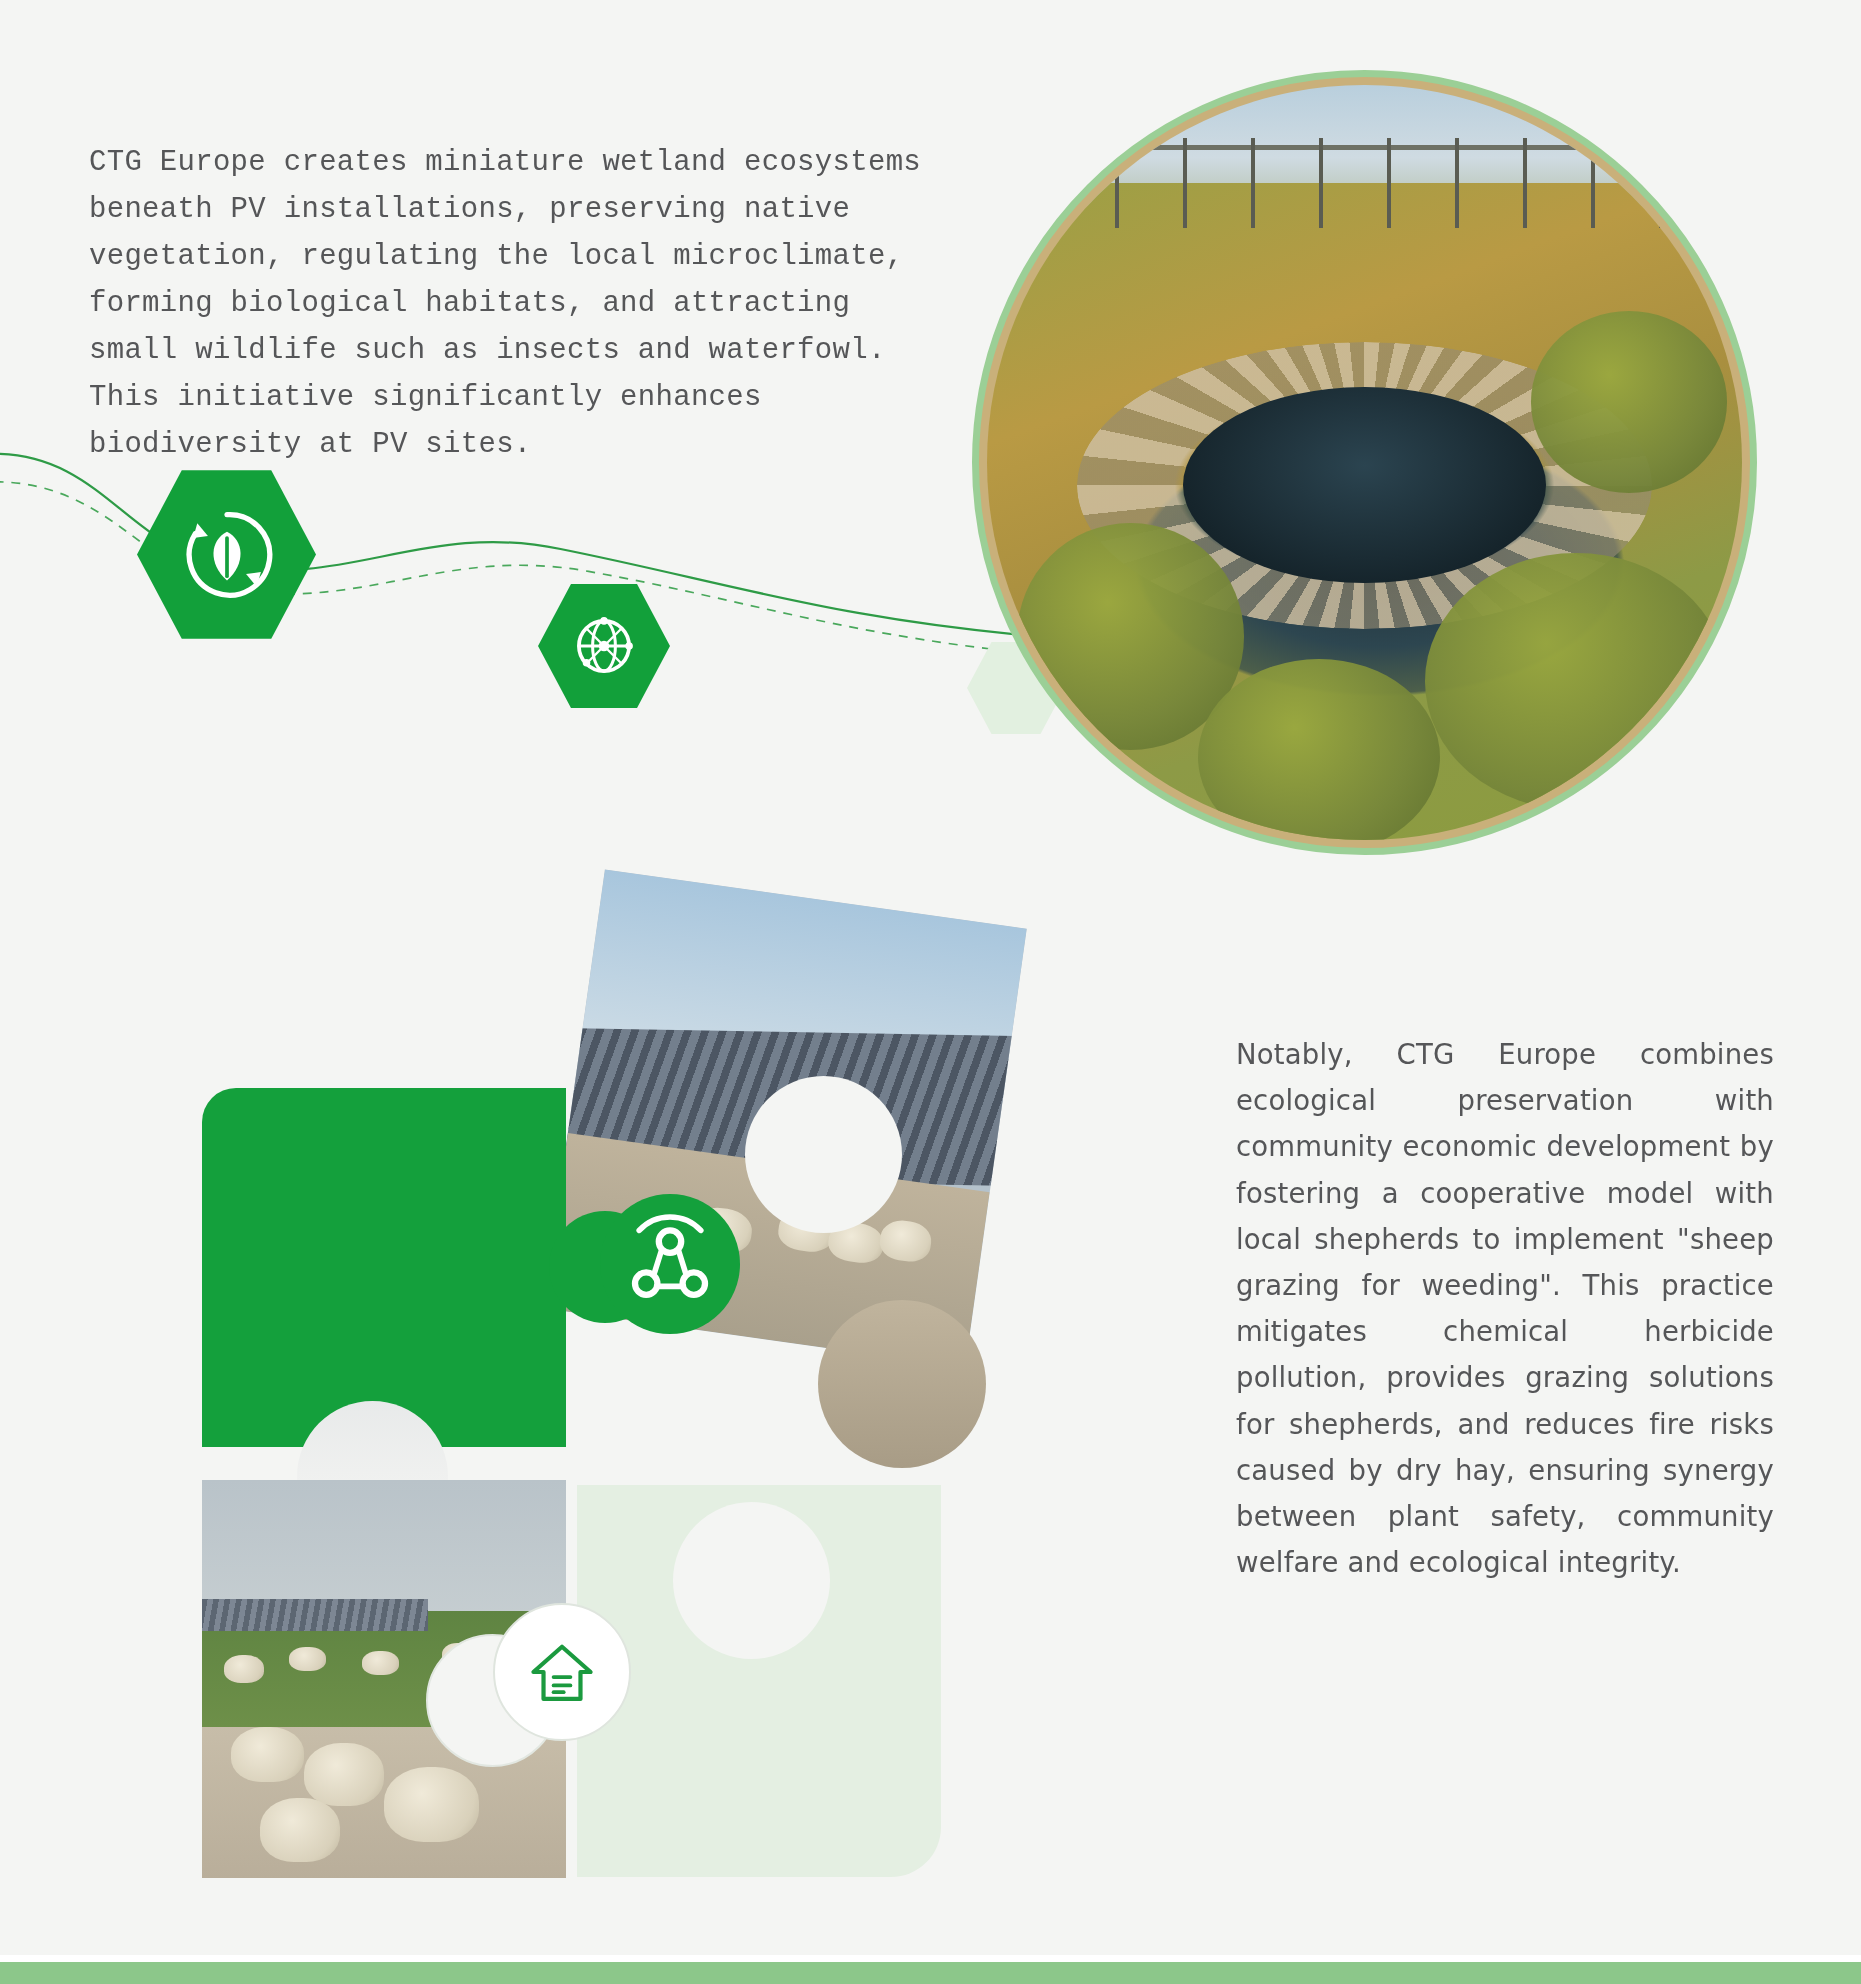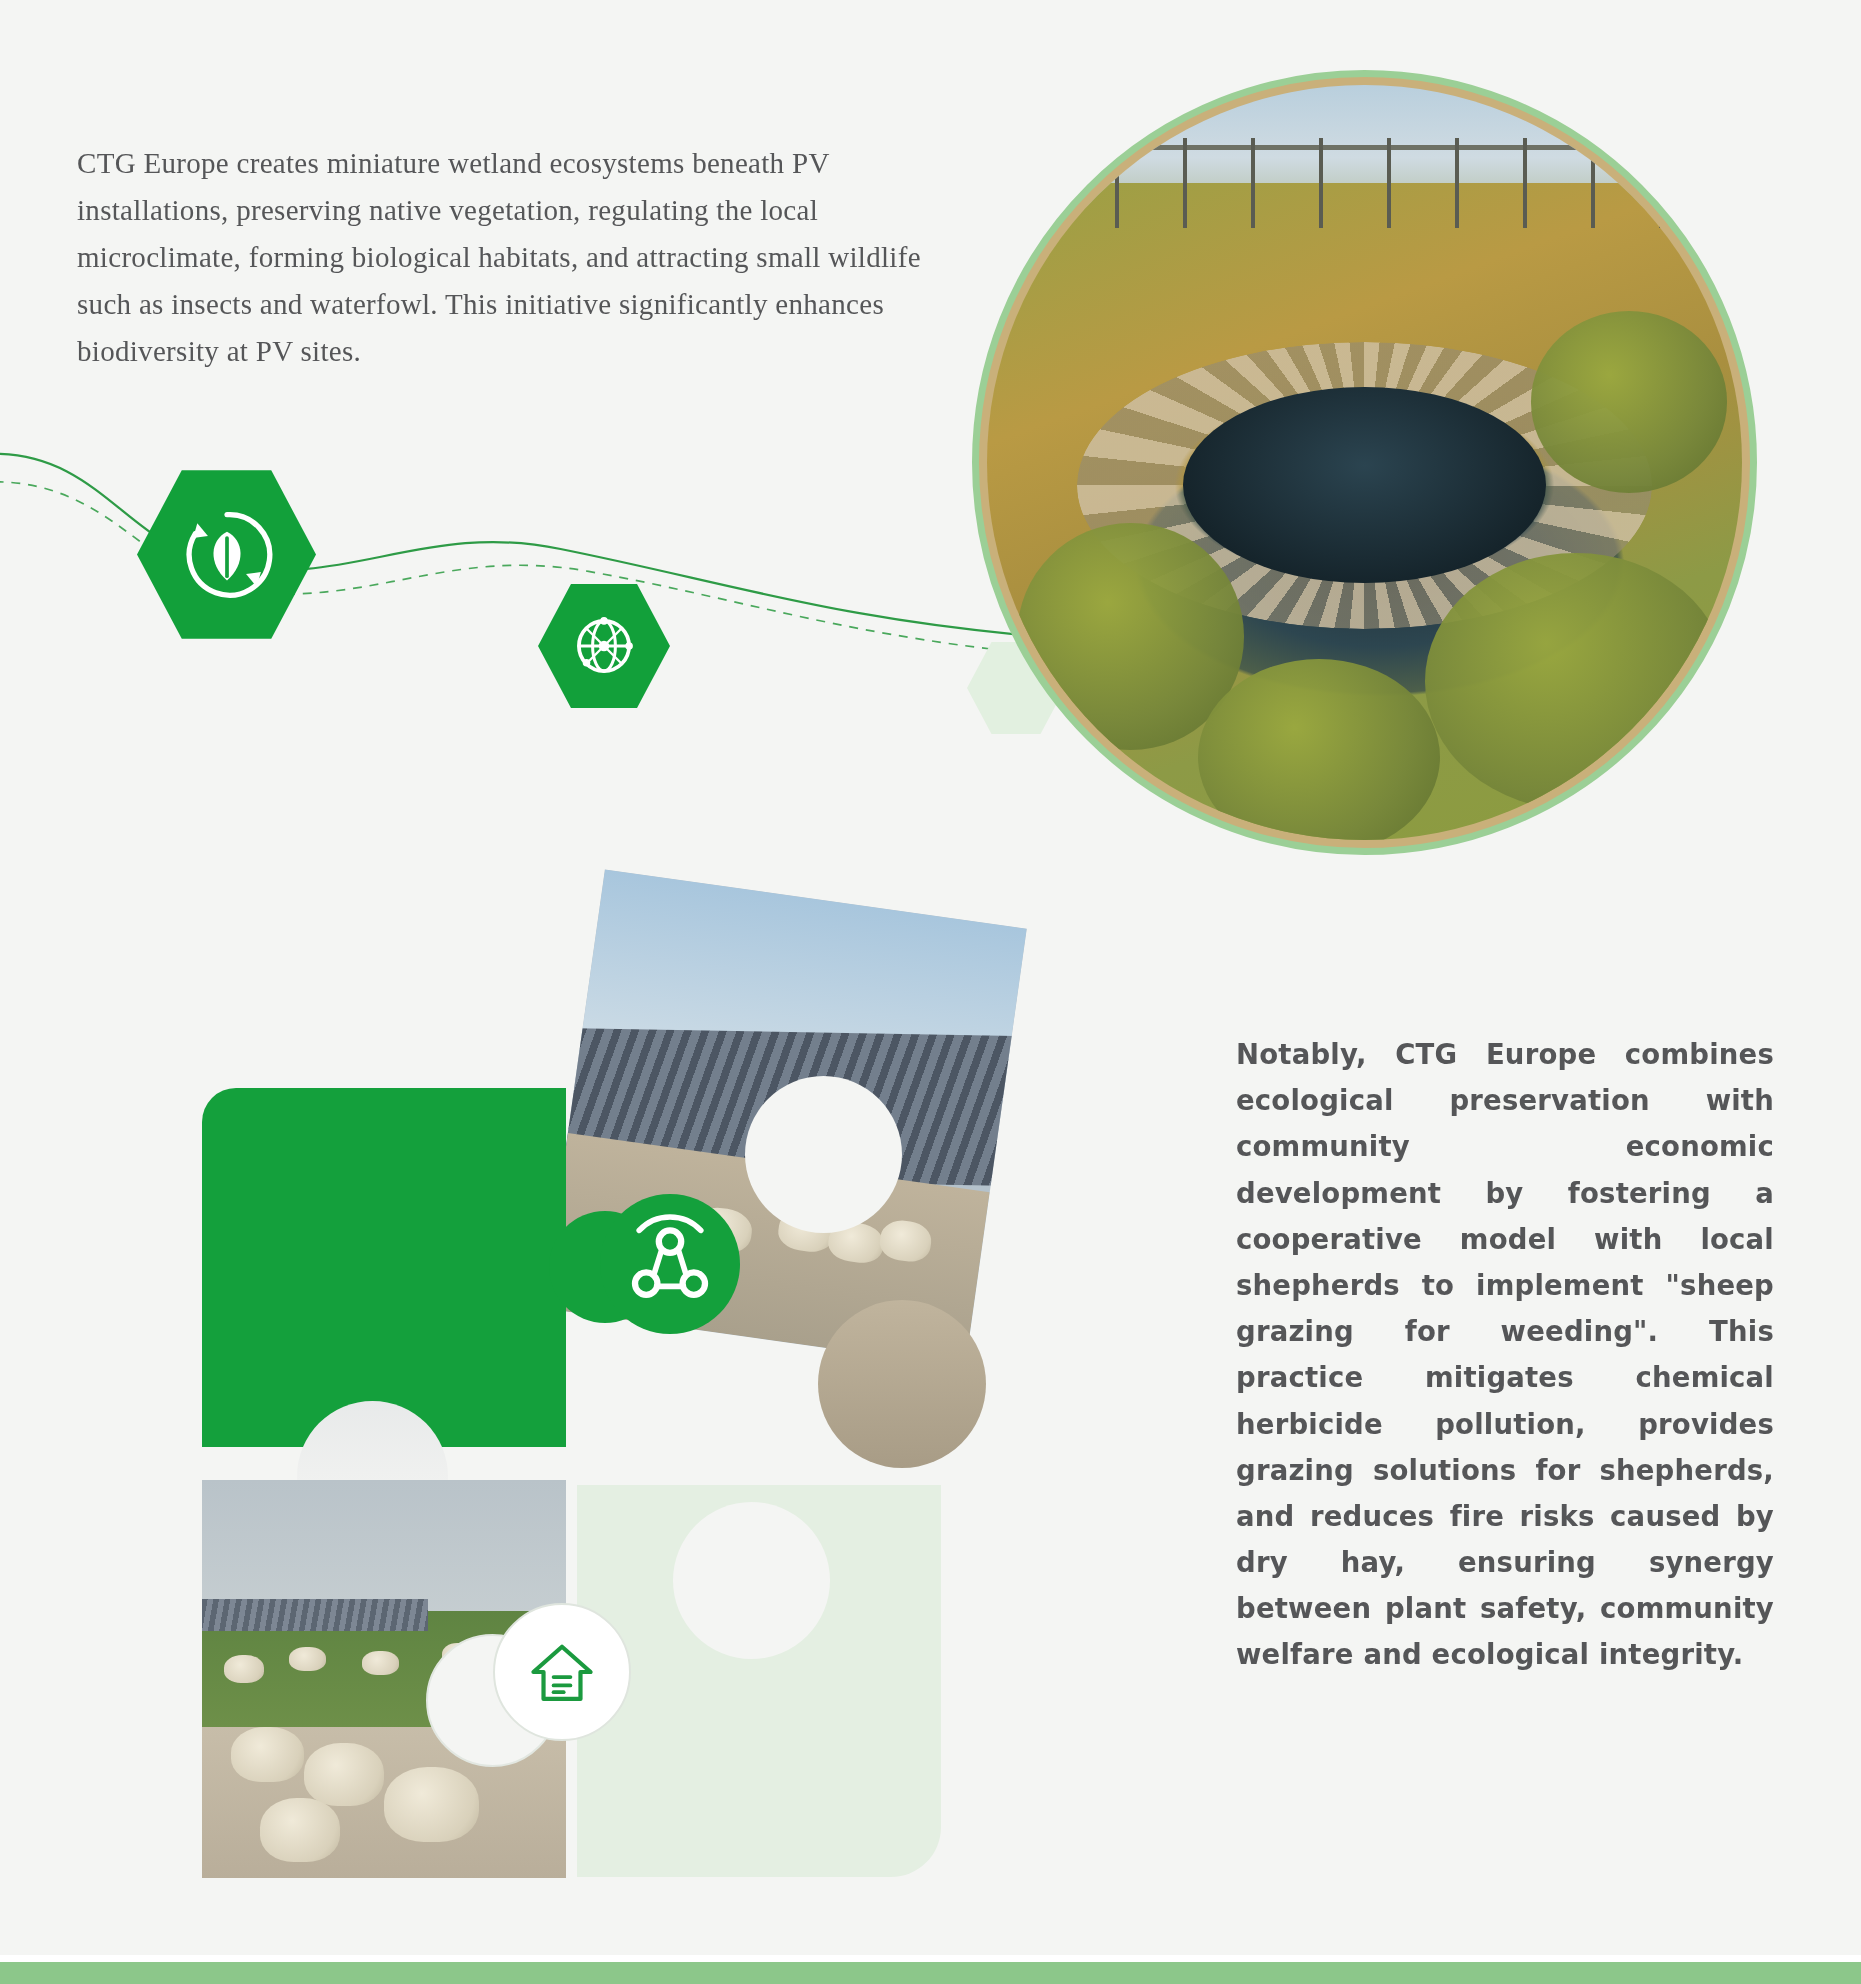--- a/index.html
+++ b/index.html
@@ -12,28 +12,28 @@
     height: 1985px;
     position: relative;
     overflow: hidden;
     font-family: "DejaVu Sans", sans-serif;
     color: #4d4d4d;
   }
 
   
   .top-text {
     position: absolute;
-    left: 77px;
+    left: 89px;
     top: 140px;
     width: 863px;
     font-size: 29px;
     line-height: 1.62;
     letter-spacing: 0.3px;
     color: #555658;
-    font-family: Liberation Serif, serif;
+    font-family: Liberation Mono, monospace;
   }
 
   
   .connector {
     position: absolute;
     left: 0;
     top: 437px;
     width: 1065px;
     height: 224px;
     pointer-events: none;
@@ -171,21 +171,20 @@
   .bottom-text {
     position: absolute;
     left: 1236px;
     top: 1031px;
     width: 538px;
     font-size: 27.5px;
     line-height: 1.68;
     letter-spacing: 0.2px;
     color: #555658;
     text-align: justify;
-    font-weight: bold;
   }
 
   
   .puzzle {
     position: absolute;
     left: 185px;
     top: 897px;
     width: 964px;
     height: 1003px;
   }

